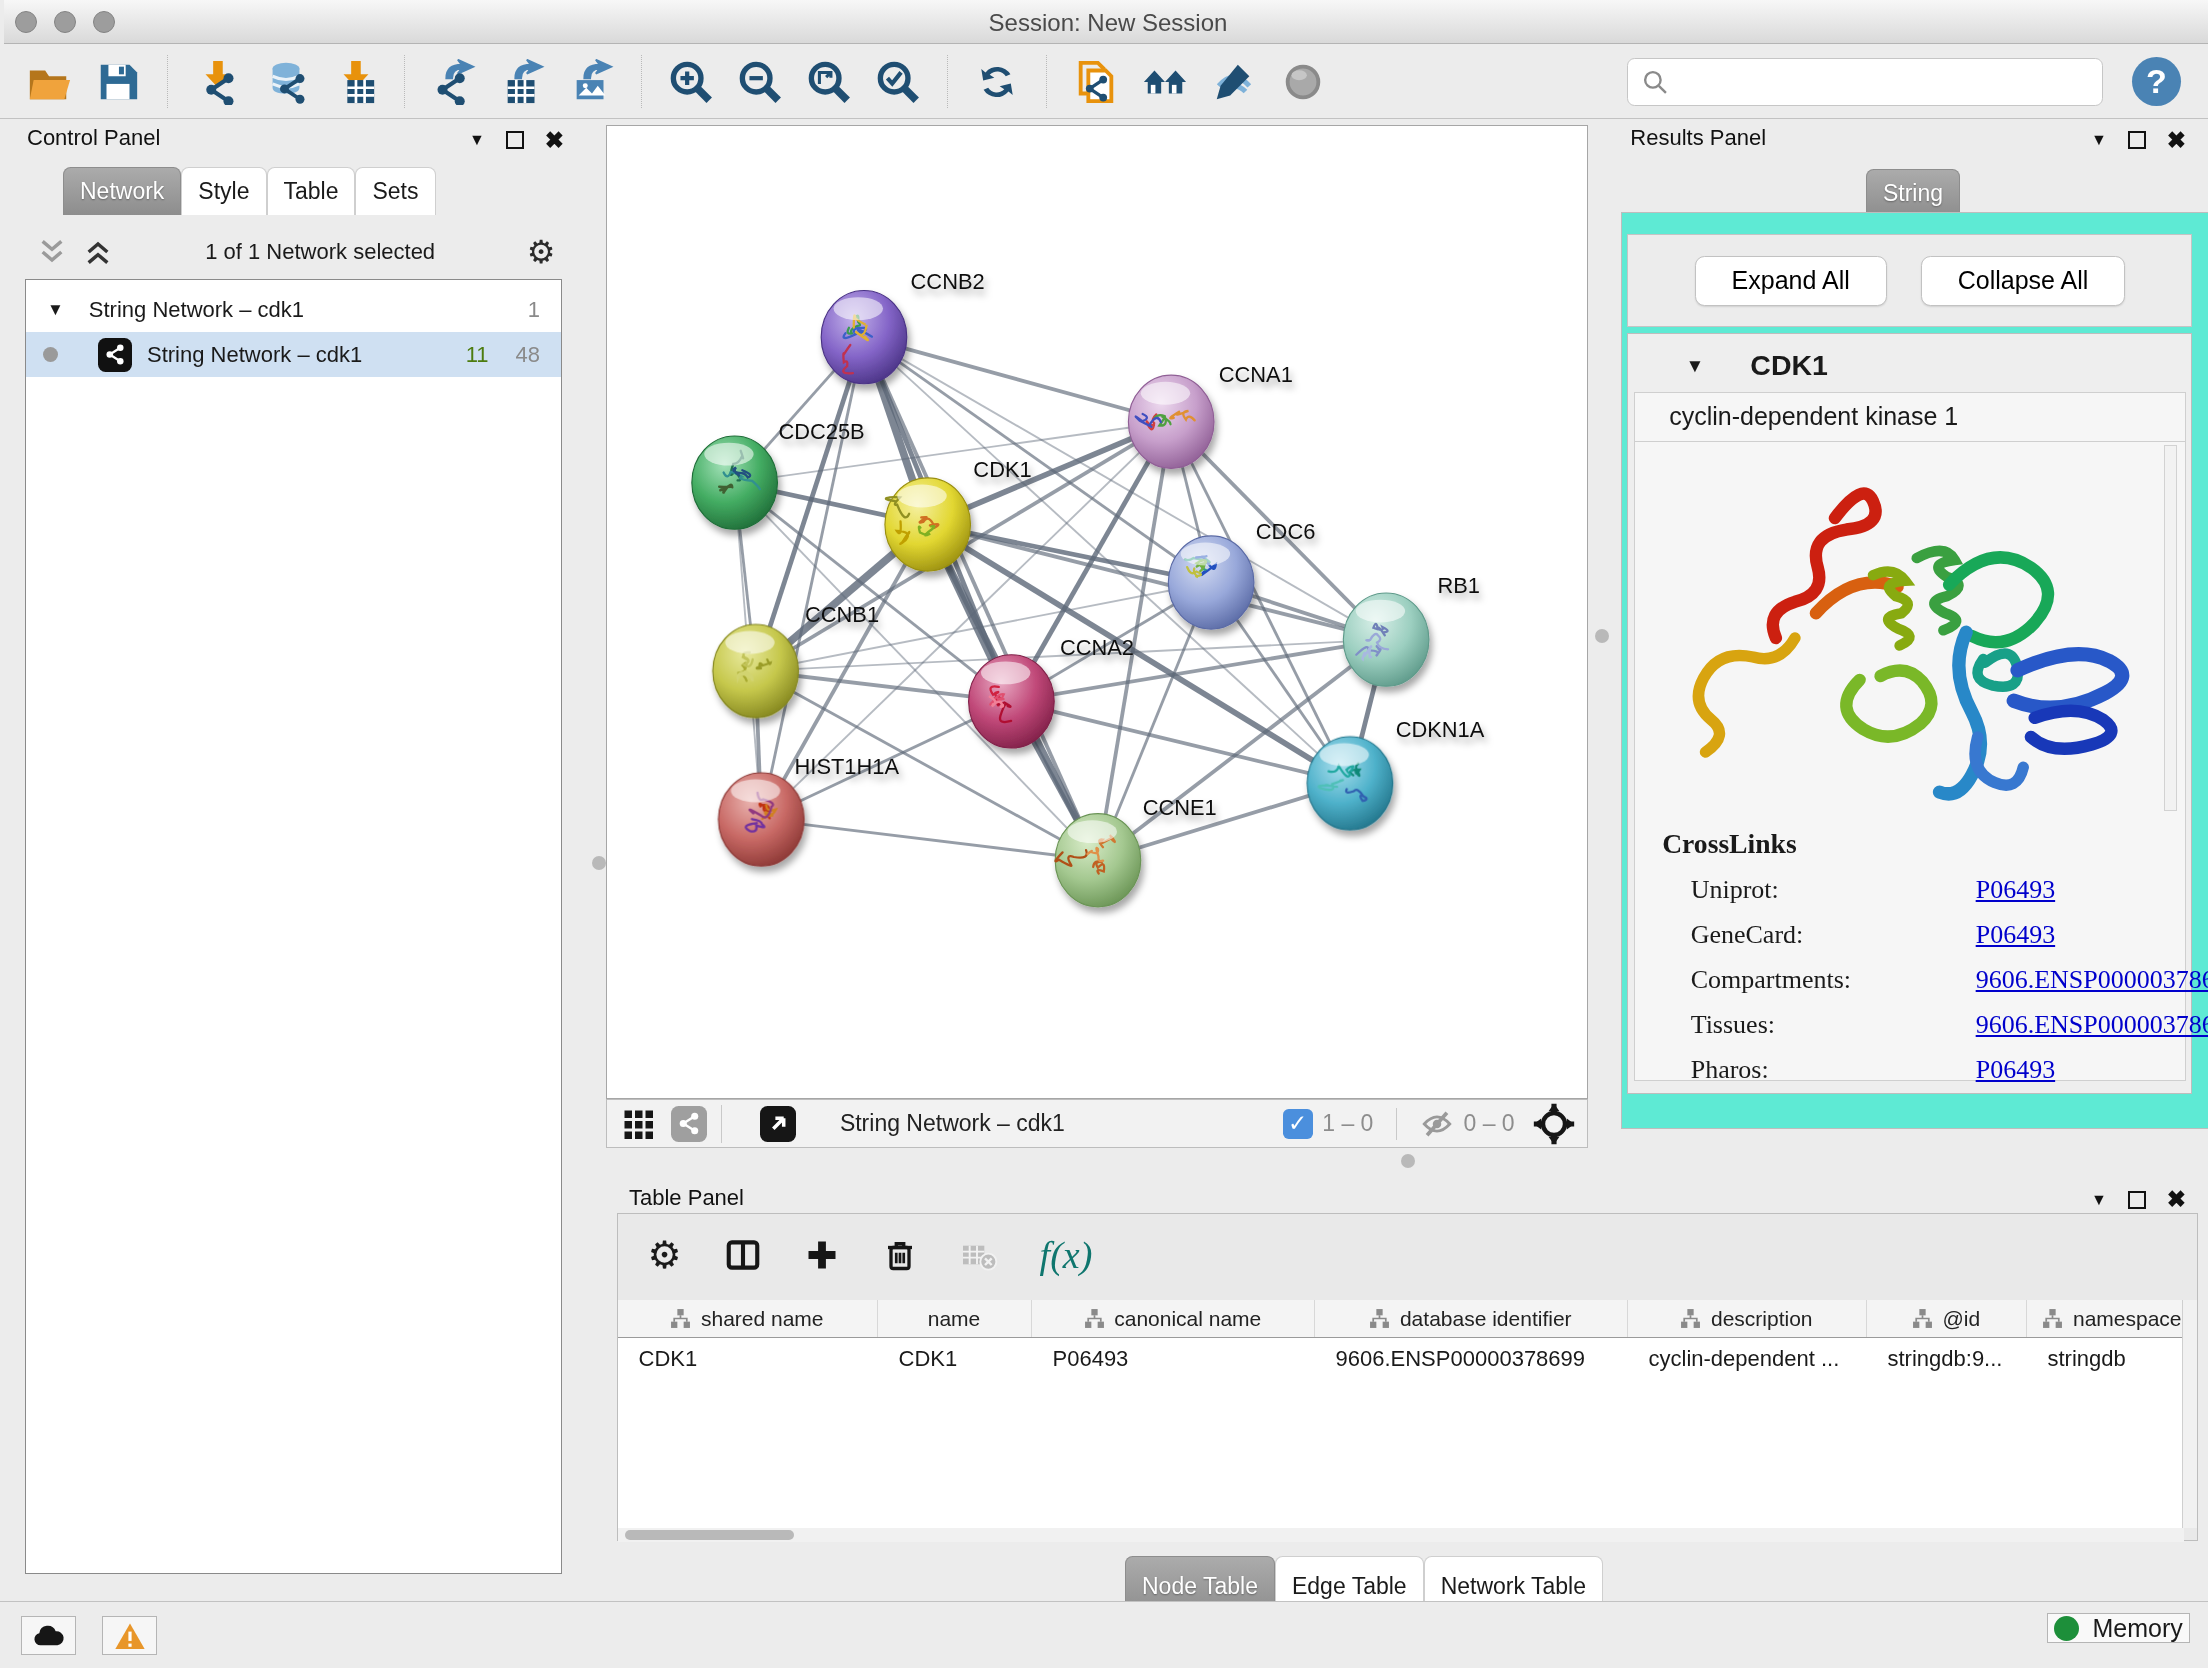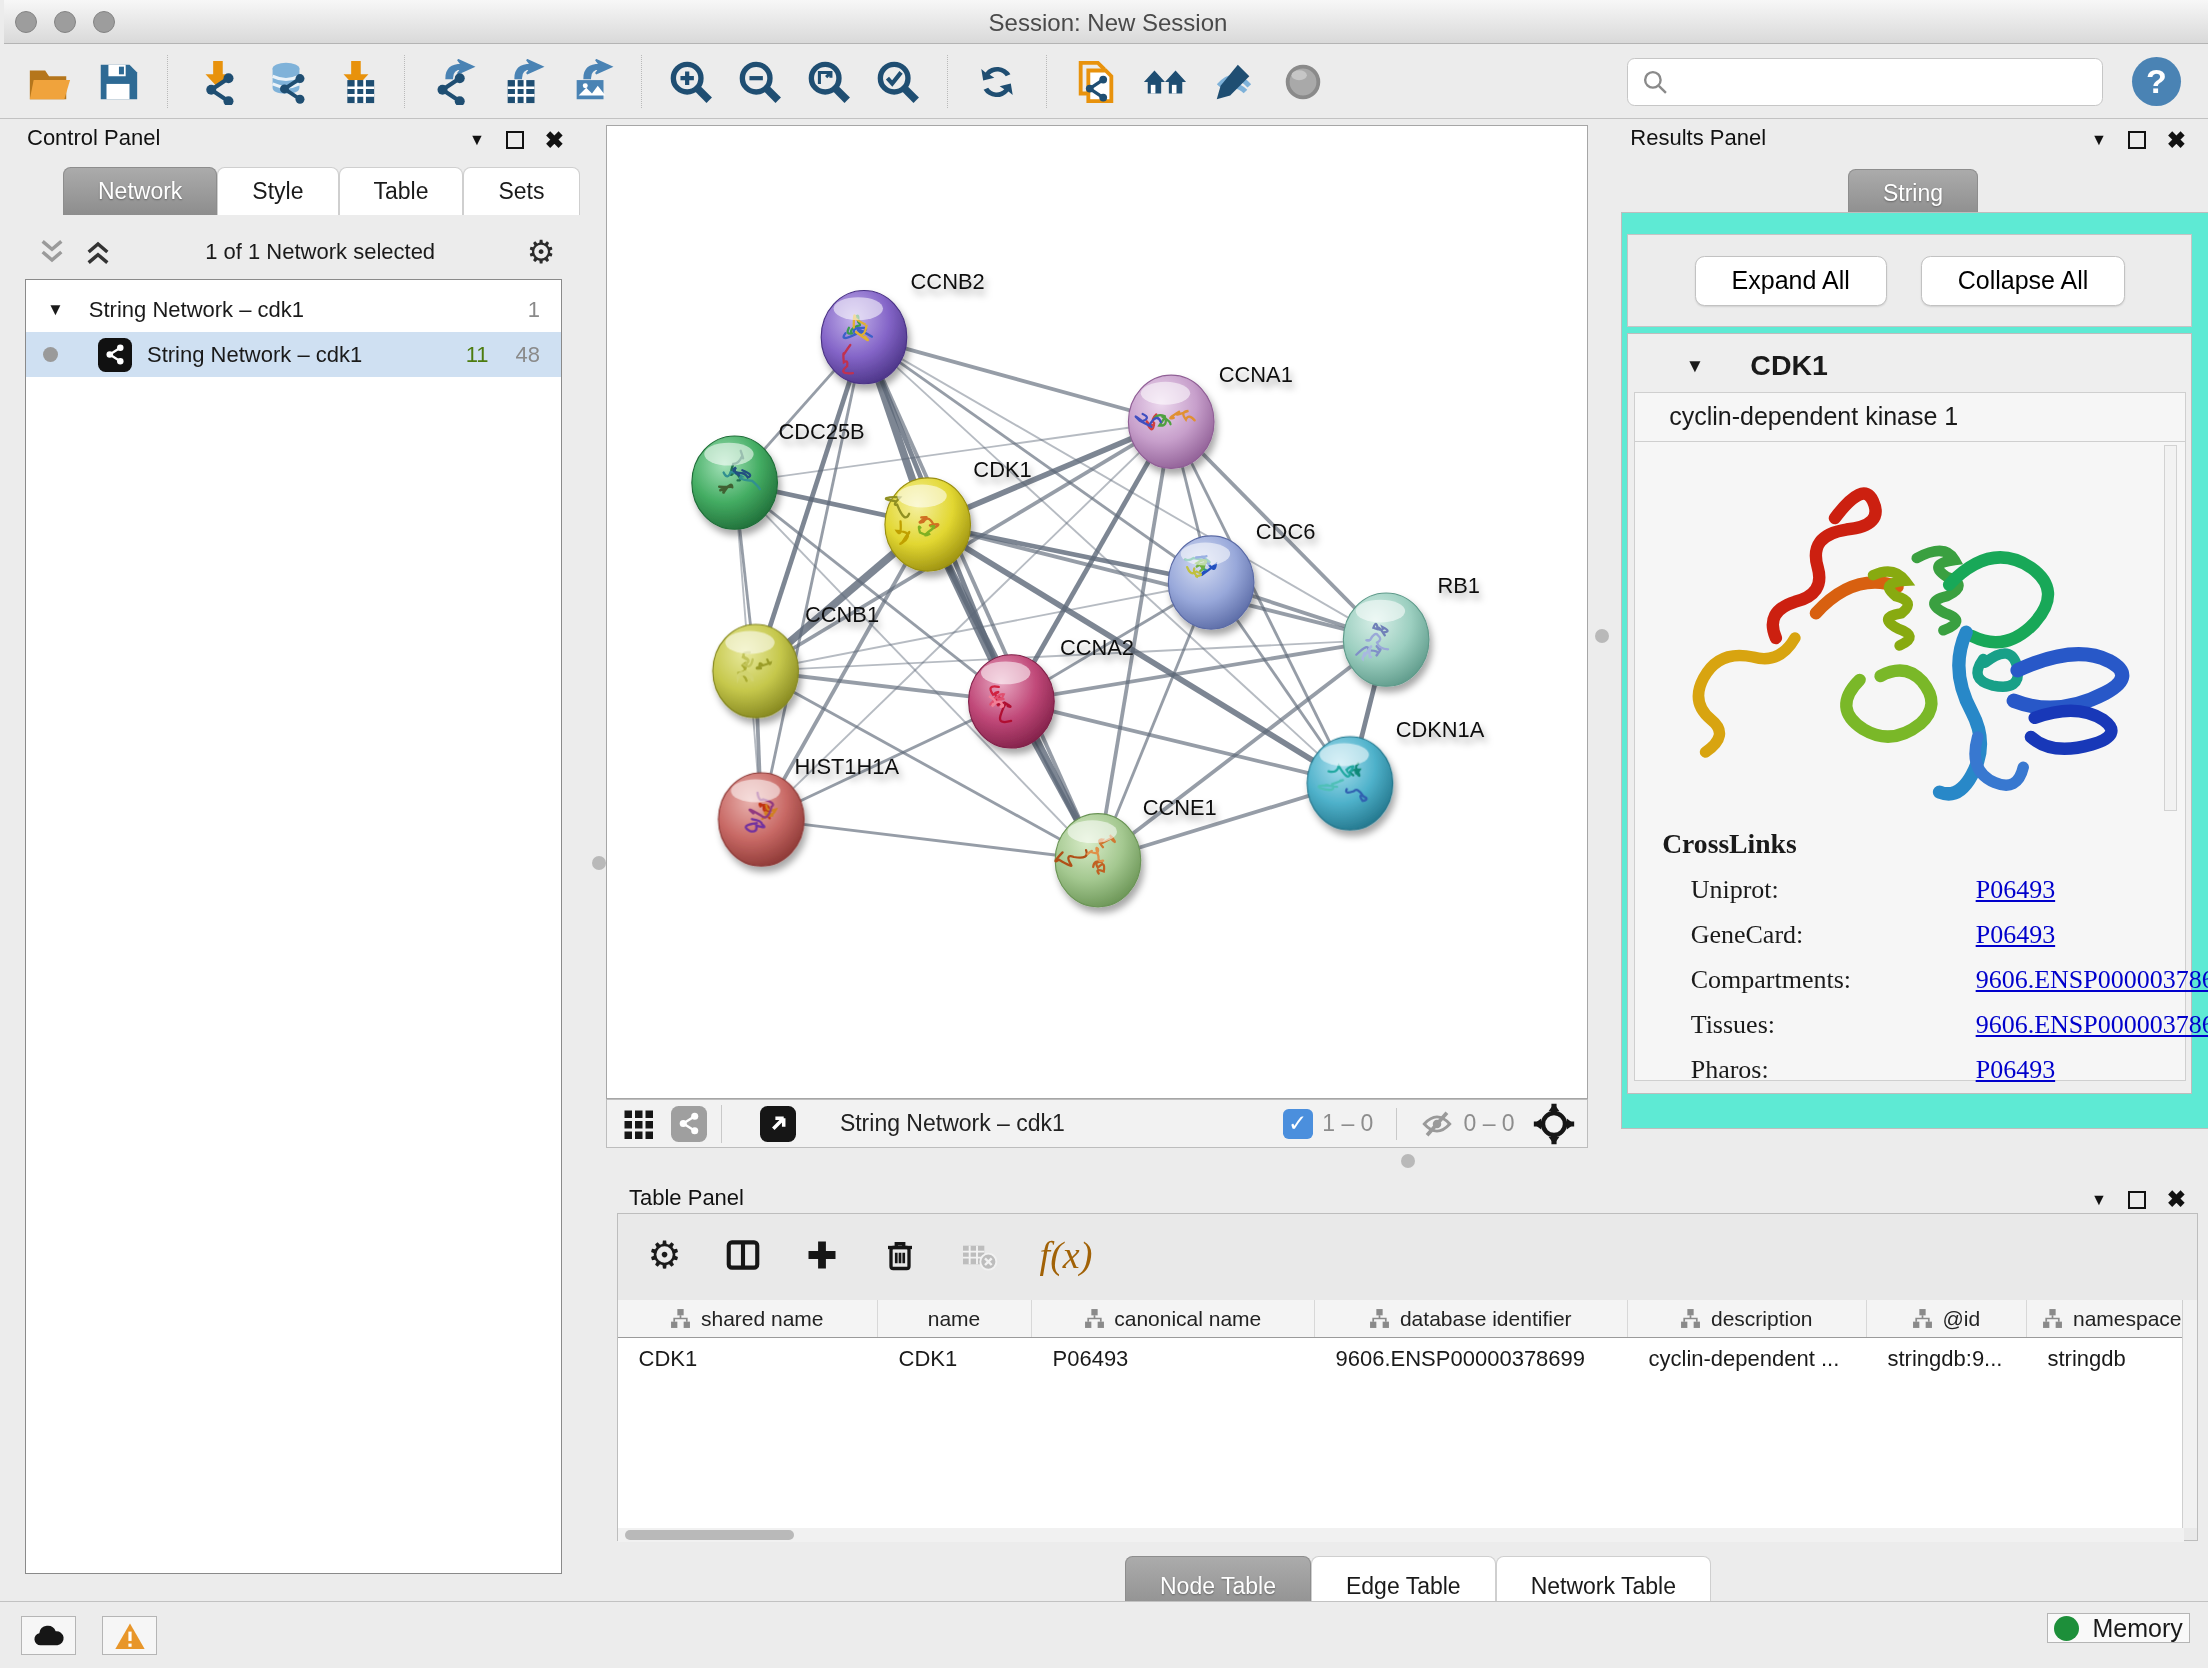--- a/index.html
+++ b/index.html
@@ -25,21 +25,21 @@
     background:#fff; border:1px solid #c6c6c6; border-radius:7.6px; display:flex; align-items:center; }
   .help-btn { position:absolute; right:27px; top:12.4px; width:49px; height:49px; border-radius:50%;
     background:#4a83b4; color:#fff; font-size:34px; font-weight:bold; text-align:center; line-height:48px; }
 
   
   .panel-header { font-size:22px; color:#111; }
   .panel-ctrls { position:absolute; display:flex; align-items:center; gap:21px; }
   .pc-tri { font-size:16px; color:#111; }
   .pc-box { width:18px; height:18px; border:2.4px solid #111; }
   .pc-x { font-size:23px; font-weight:bold; color:#111; }
-  .tab { height:48px; padding:0 34px; display:flex; align-items:center; font-size:23px;
+  .tab { height:48px; padding:0 16px; display:flex; align-items:center; font-size:23px;
     background:#fff; border:1px solid #cfcfcf; border-bottom:none; border-radius:7.6px 7.6px 0 0; }
   .tab.sel { background:linear-gradient(#ababab,#8d8d8d); color:#fff;
     text-shadow:0 1px 1.9px rgba(0,0,0,.35); border-color:#8d8d8d; }
 
   
   .control-panel { position:absolute; left:0; top:119px; width:591px; height:1482px; background:#ececec; }
   .cp-tabs { position:absolute; left:63px; top:48px; display:flex; }
   .cp-toolrow { position:absolute; left:25px; top:112px; width:536px; height:42px;
     display:flex; align-items:center; }
   .tree-box { position:absolute; left:25px; top:160px; width:537px; height:1295px;
@@ -711,21 +711,21 @@
         <line x1="4" y1="7" x2="20" y2="7" stroke="#161616" stroke-width="2.2"></line>
         <path d="M9.5 7 v-2.5 h5 V7" fill="none" stroke="#161616" stroke-width="2.2"></path>
         <path d="M9.5 10.5 v7 M12 10.5 v7 M14.5 10.5 v7" stroke="#161616" stroke-width="1.8"></path>
       </svg>
       <svg width="38" height="32" viewBox="0 0 28 24" style="opacity:.45">
         <rect x="2" y="5" width="16" height="14" fill="#8a8a8a"></rect>
         <path d="M2 9.5 h16 M2 14 h16 M7 5 v14 M12.5 5 v14" stroke="#fff" stroke-width="1.4"></path>
         <circle cx="21" cy="17" r="6" fill="#8a8a8a" stroke="#fff" stroke-width="1.4"></circle>
         <path d="M18.5 14.5 l5 5 M23.5 14.5 l-5 5" stroke="#fff" stroke-width="1.8"></path>
       </svg>
-      <span style="font-family:'Liberation Serif',serif;font-style:italic;font-size:38px;color:#a16207">f(x)</span>
+      <span style="font-family:'Liberation Serif',serif;font-style:italic;font-size:38px;color:#0f766e">f(x)</span>
     </div>
 
     <div class="tp-table">
       <div class="tp-hrow" id="table-head">
           <div class="tp-hcell" style="width: 260px;">
             <svg width="21" height="21" viewBox="0 0 20 20">
               <g fill="#8a8a8a">
                 <rect x="7" y="1" width="6" height="6"></rect>
                 <rect x="1" y="13" width="6" height="6"></rect>
                 <rect x="13" y="13" width="6" height="6"></rect>

